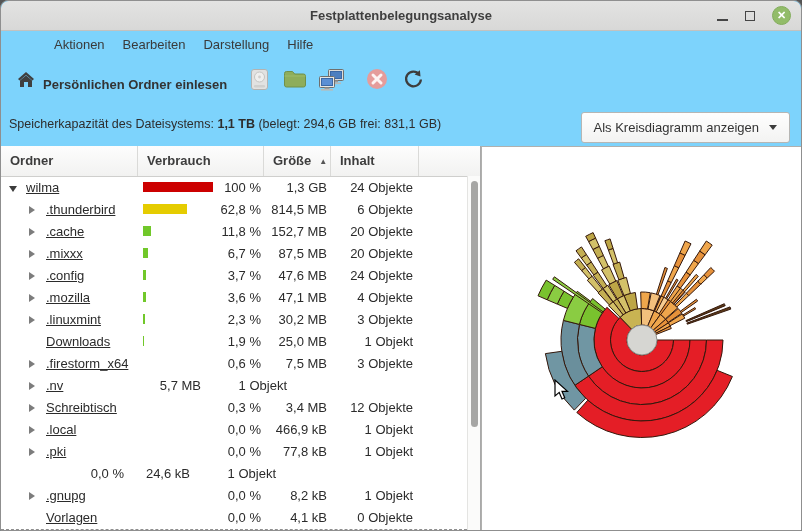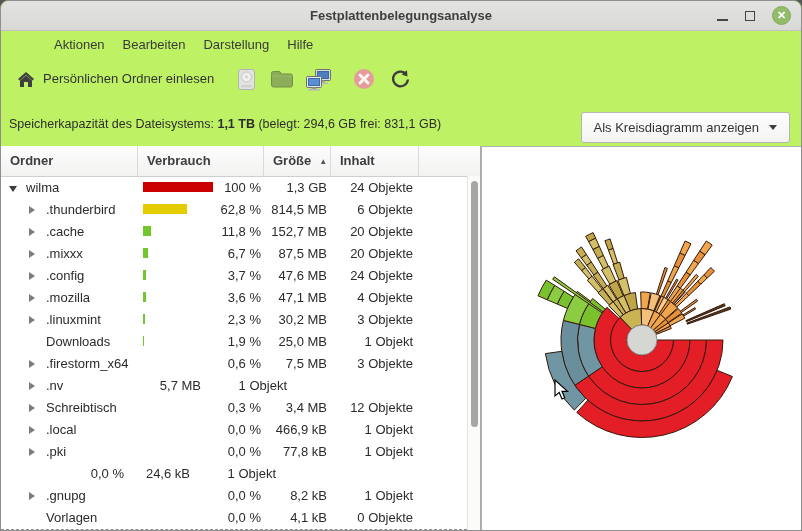--- a/index.html
+++ b/index.html
@@ -1,34 +1,34 @@
 <!DOCTYPE html>
 <html><head>
 <meta charset="utf-8">
 <style>
   html,body{margin:0;padding:0;}
   body{font-family:"Liberation Sans",sans-serif;background:#555;}
-  .screen{position:relative;width:802px;height:531px;overflow:hidden;background:#bef264;
+  .screen{position:relative;width:802px;height:531px;overflow:hidden;background:#7dd3fc;
     border:1px solid #8f8f8f;border-radius:8px 8px 0 0;box-sizing:border-box;}
   
   .titlebar{position:absolute;left:0;top:0;right:0;height:29px;background:linear-gradient(#e3e3e2,#d8d8d7);
     border-bottom:1px solid #c2c2c0;border-radius:8px 8px 0 0;}
   .title{position:absolute;left:0;right:0;top:0;height:29px;line-height:29px;text-align:center;
     font-size:13px;font-weight:bold;color:#3f3f3f;}
   .winctl{position:absolute;right:10px;top:0;height:29px;display:flex;align-items:center;gap:17px;}
   .btn-min{width:11px;height:11px;border-bottom:2px solid #454545;box-sizing:border-box;}
   .btn-max{width:10px;height:10px;border:1.5px solid #454545;box-sizing:border-box;background:transparent;}
   .btn-close{width:19px;height:19px;border-radius:50%;background:#92bc69;border:1px solid #83ac5c;
     color:#fff;font-size:11px;line-height:17px;text-align:center;font-weight:bold;box-sizing:border-box;}
   
   .menubar{position:absolute;left:0;top:30px;right:0;height:26px;display:flex;align-items:center;padding-left:4px;margin-left:40px;}
   .menu-item{font-size:13px;color:#3a3a3a;padding:3px 9px;border-radius:3px;}
   
   .toolbar{position:absolute;left:0;top:58px;right:0;height:44px;display:flex;align-items:center;padding-left:8px;}
-  .tool-btn{display:flex;align-items:flex-start;gap:8px;padding:6px 8px;border-radius:4px;}
+  .tool-btn{display:flex;align-items:flex-end;gap:8px;padding:6px 8px;border-radius:4px;font-weight:bold;}
   .tool-label{font-size:13px;color:#333;}
   .icon-btn{width:36px;height:32px;display:flex;align-items:center;justify-content:center;}
   
   .infobar{position:absolute;left:0;top:102px;right:0;height:43px;}
   .capacity{position:absolute;left:8px;top:14px;font-size:12.5px;color:#2d2d2d;}
   .capacity b{font-weight:bold;}
   .view-toggle{position:absolute;right:11px;top:9px;height:29px;display:flex;align-items:center;gap:10px;
     padding:0 12px;background:linear-gradient(#fefefe,#f3f3f2);border:1px solid #b6b6b4;border-radius:3px;
     font-size:13px;color:#333;}
   .caret{width:0;height:0;border-left:4.5px solid transparent;border-right:4.5px solid transparent;border-top:5.5px solid #3c3c3c;}
@@ -40,21 +40,21 @@
   .thead{position:absolute;left:0;top:0;right:0;height:30px;display:flex;background:linear-gradient(#fdfdfd,#f2f2f1);
     border-bottom:1px solid #cfcfcd;}
   .th{box-sizing:border-box;border-right:1px solid #dadad8;font-size:13px;font-weight:bold;color:#3d3d3d;
     line-height:29px;padding-left:9px;overflow:hidden;white-space:nowrap;}
   .th.c1{width:137px;}.th.c2{width:126px;}.th.c3{width:67px;}.th.c4{width:88px;}.th.cf{flex:1;border-right:none;}
   .sort-arrow{font-size:8px;color:#555;margin-left:8px;vertical-align:1px;}
   
   .tbody{position:absolute;left:0;top:30px;right:13px;bottom:0;overflow:hidden;}
   .trow{display:flex;height:22px;align-items:center;font-size:13px;color:#2b2b2b;white-space:nowrap;}
   .c{box-sizing:border-box;height:22px;display:flex;align-items:center;}
-  .c.c1{width:137px;overflow:hidden;}
+  .c.c1{width:137px;overflow:hidden;text-decoration:underline;}
   .c.c2{width:126px;position:relative;justify-content:flex-end;padding-right:3px;}
   .c.c3{width:67px;justify-content:flex-end;padding-right:4px;}
   .c.c4{width:88px;justify-content:flex-end;padding-right:6px;}
   .exp{width:12px;margin-right:5px;display:inline-block;flex:none;}
   .exp.d0{margin-left:8px;}.exp.d1{margin-left:28px;}
   .tri-open{width:0;height:0;border-left:4.5px solid transparent;border-right:4.5px solid transparent;border-top:6px solid #3c3c3c;}
   .tri-closed{width:0;height:0;border-top:4.5px solid transparent;border-bottom:4.5px solid transparent;border-left:6px solid #7c7c7c;}
   .bar{position:absolute;left:5px;top:6px;height:10px;}
   .table-cut{position:absolute;left:0;right:13px;bottom:2px;border-top:1px dashed #8f8f8f;height:0;}
   

